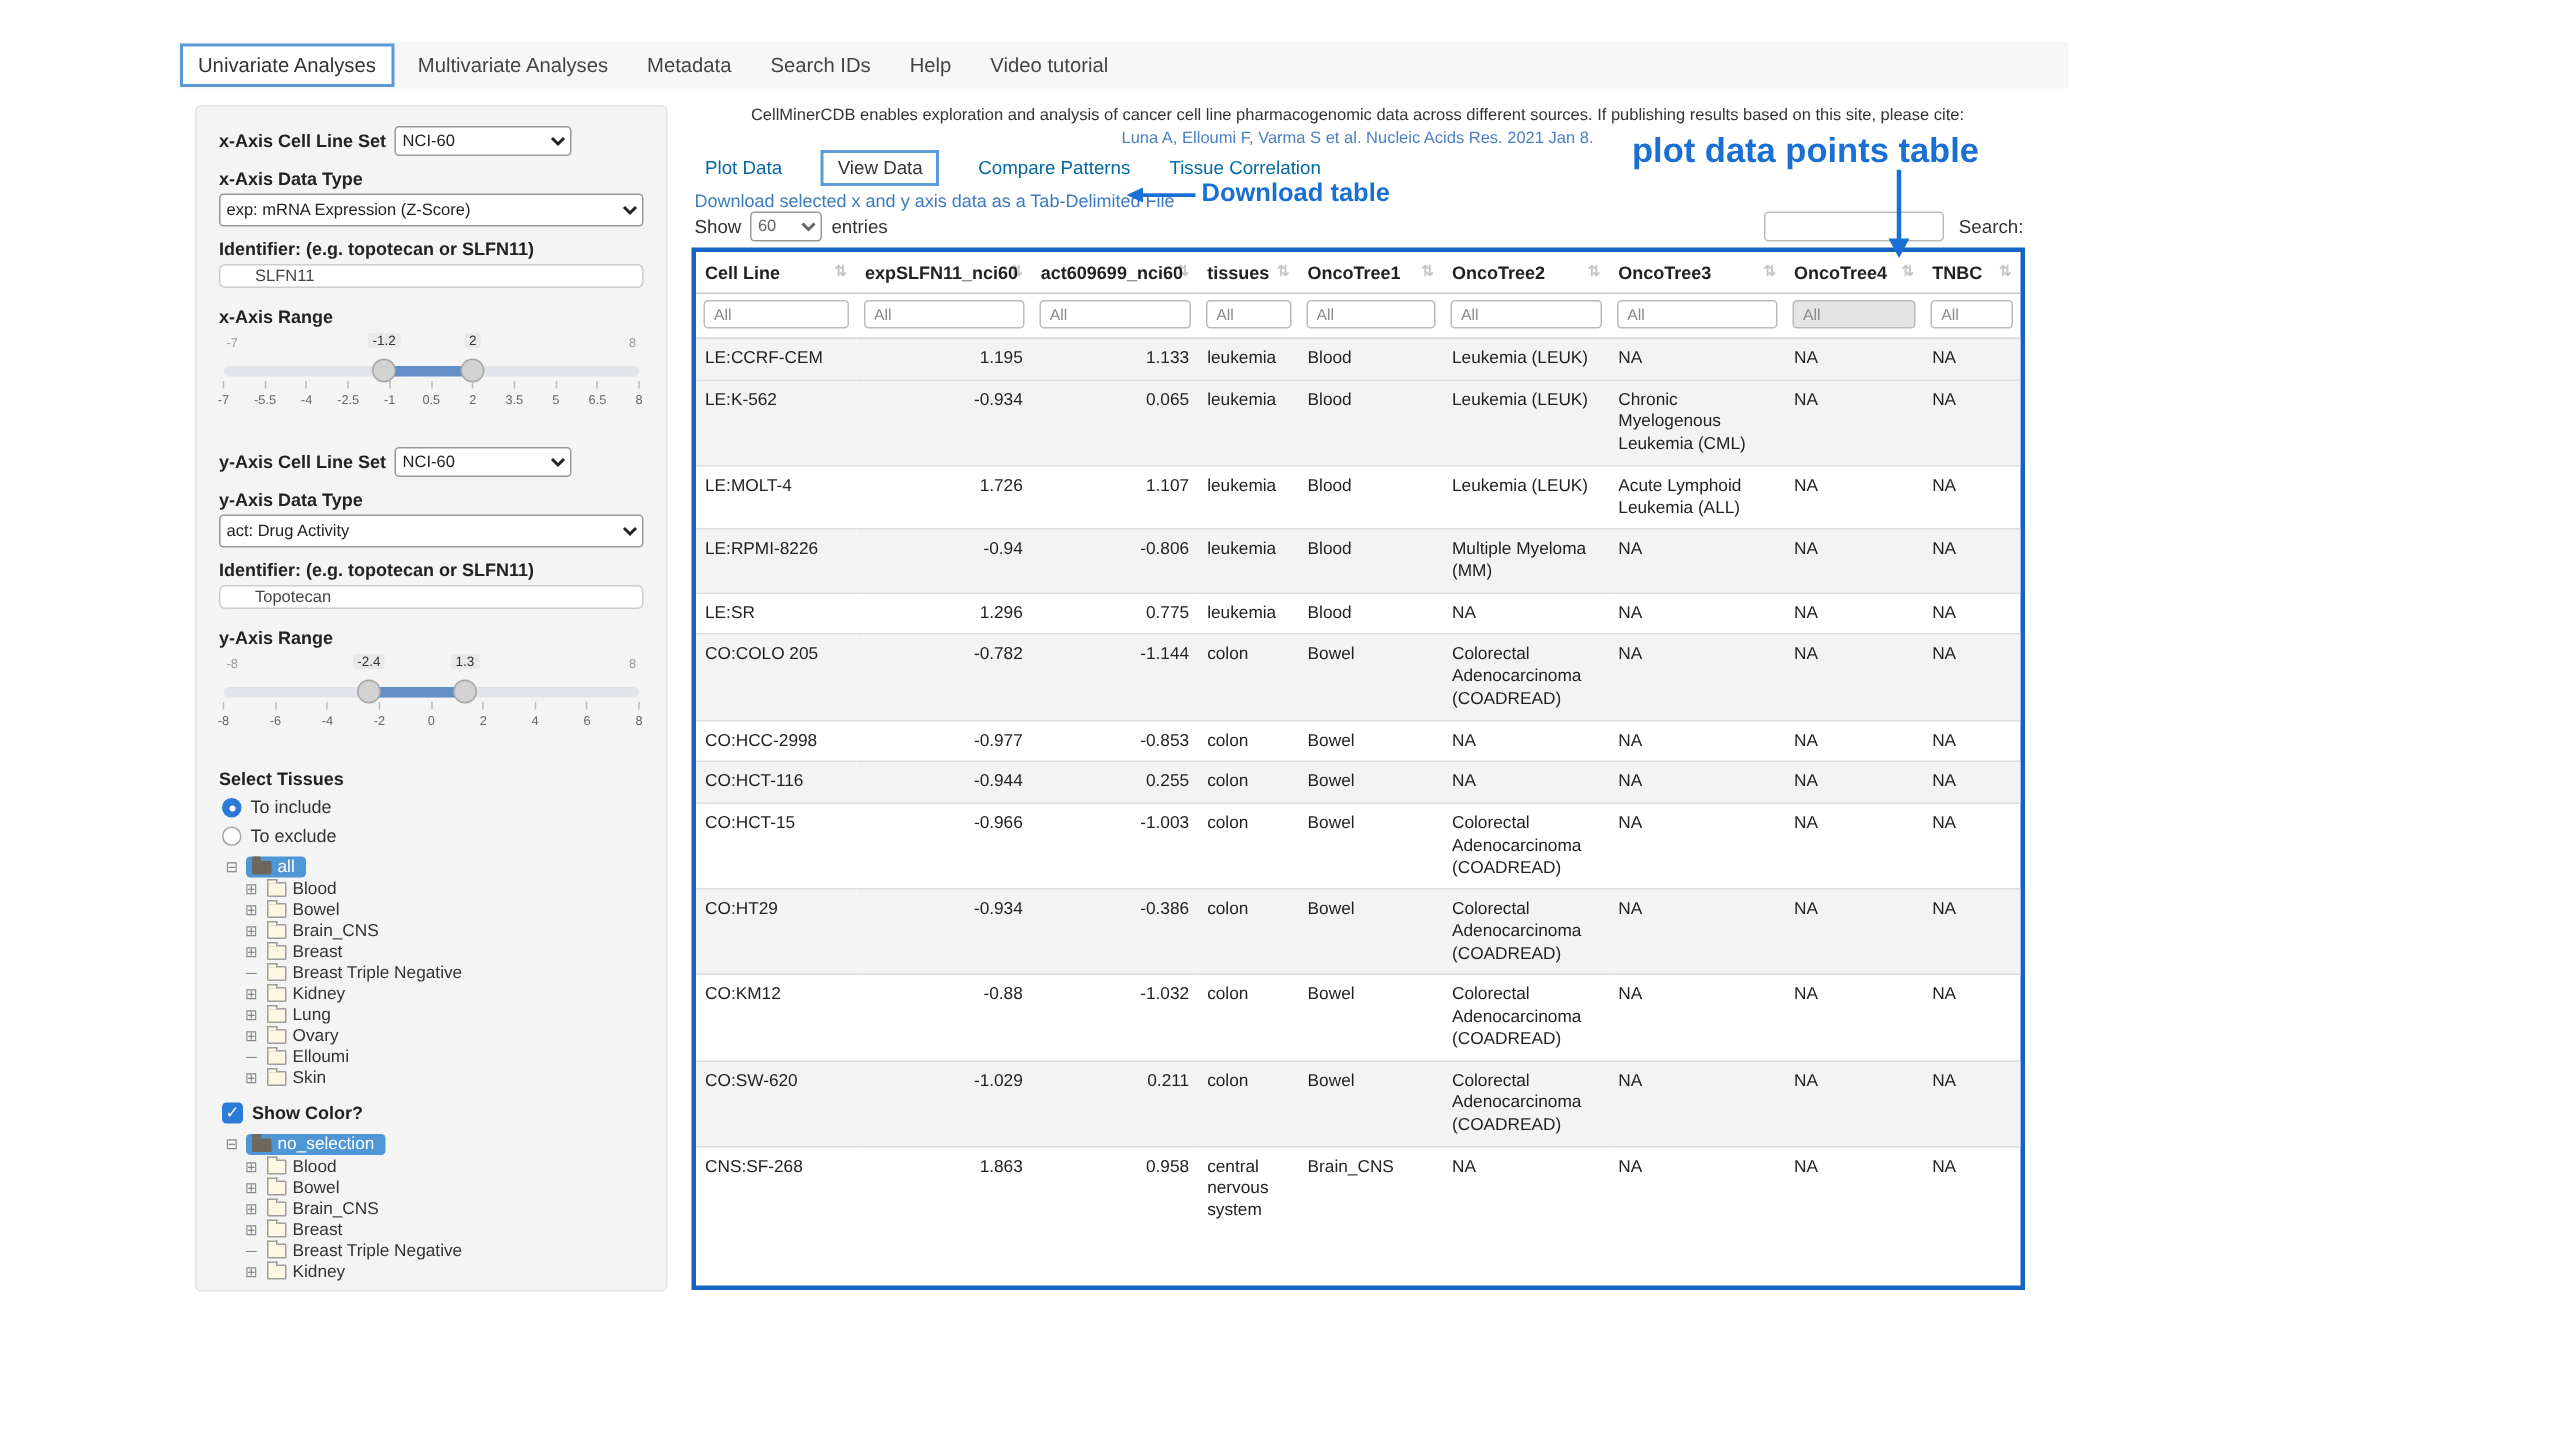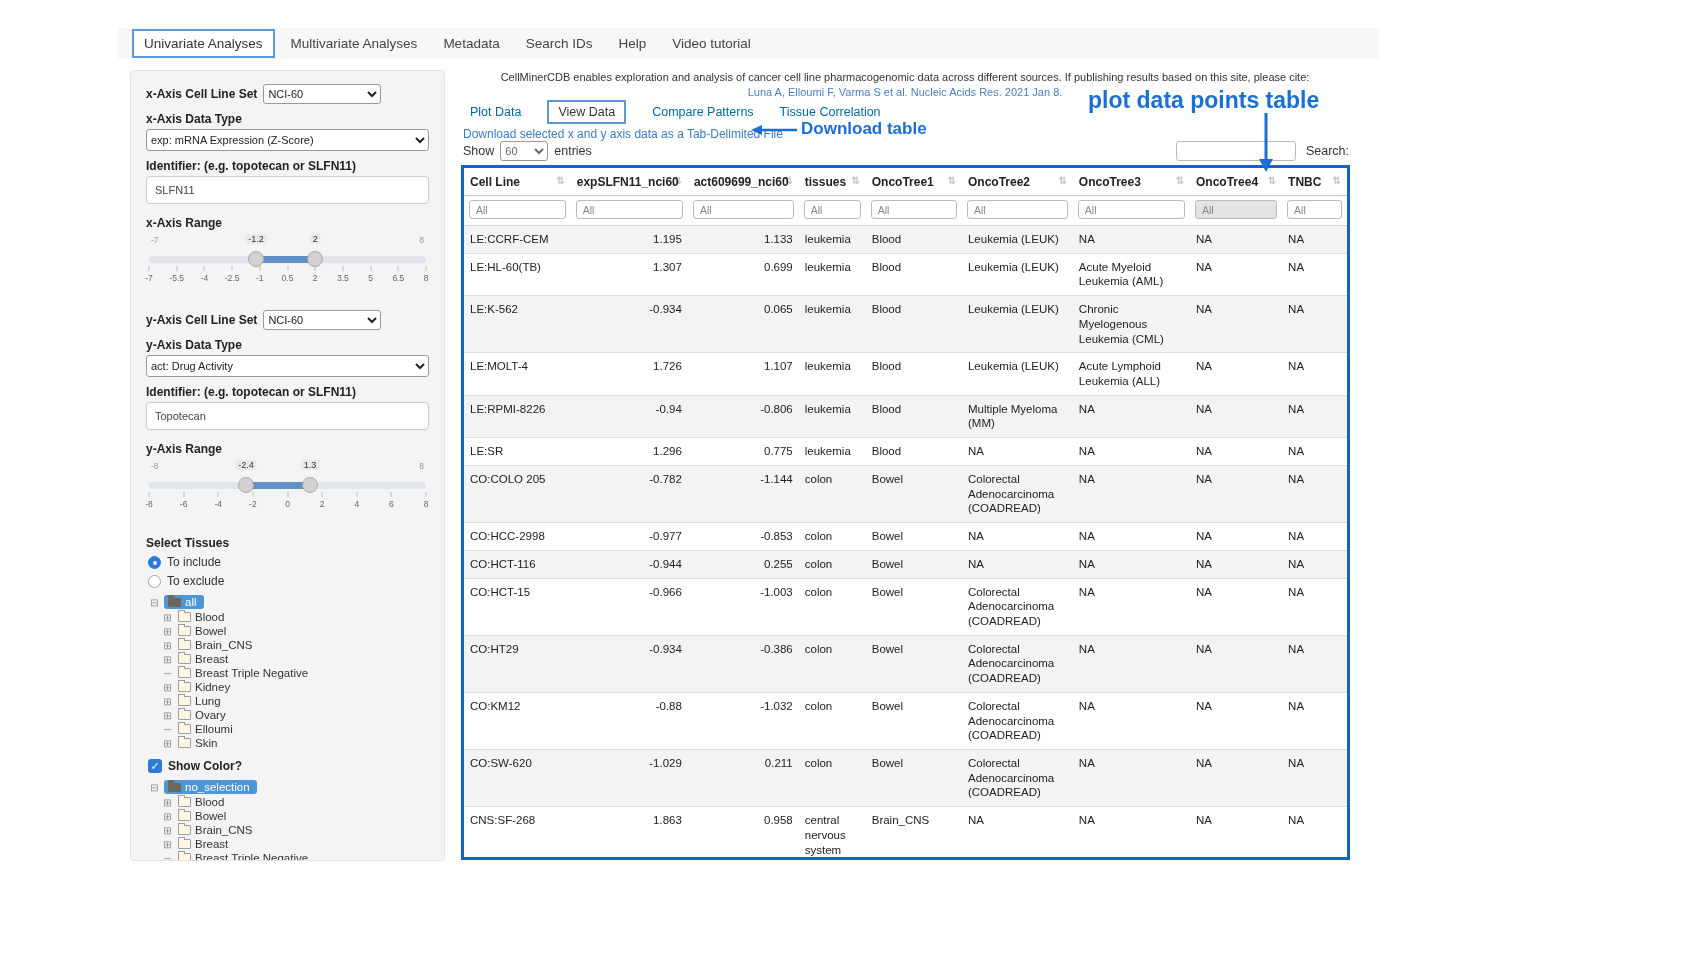--- a/index.html
+++ b/index.html
@@ -3,33 +3,33 @@
 <meta charset="utf-8">
 <style>
   html,body{margin:0;padding:0;background:#fff;}
   .page{position:relative;width:1700px;height:956px;background:#fff;overflow:hidden;
         font-family:"Liberation Sans",sans-serif;color:#333;}
 
   
   .topnav{position:absolute;left:118px;top:28px;width:1261px;height:31px;background:#f7f7f7;
           display:flex;align-items:center;gap:6px;padding-left:2px;box-sizing:border-box;}
   .nav-tab{font-size:13.5px;color:#444;padding:5px 10px;white-space:nowrap;cursor:default;}
-  .nav-tab.active{border:2px solid #5b9bd5;background:#fff;color:#333;margin-left:12px;}
+  .nav-tab.active{border:2px solid #5b9bd5;background:#fff;color:#333;}
 
   
   .sidebar{position:absolute;left:130px;top:70px;width:315px;height:791px;background:#f4f4f4;
            border:1px solid #e3e3e3;border-radius:4px;padding:13px 15px;box-sizing:border-box;
            font-size:12px;overflow:hidden;}
   .lbl{font-weight:bold;font-size:12px;color:#222;}
   .mt3{margin-top:3px;} .mt8{margin-top:8px;} .mt12{margin-top:12px;} .mt14{margin-top:14px;}
   .fld-row{display:flex;align-items:center;gap:6px;}
   select.sel{font-size:11px;height:20px;border:1px solid #999;border-radius:3px;background:#fff;color:#222;}
   select.w115{width:118px;}
   select.full{width:100%;height:22px;}
-  input.text{width:100%;height:28px;border:1px solid #ccc;border-radius:4px;padding:2px 8px;
+  input.text{width:100%;height:16px;border:1px solid #ccc;border-radius:4px;padding:2px 23px;
              font-size:11px;box-sizing:border-box;background:#fff;color:#444;}
 
   
   .slider{position:relative;height:52px;margin:14px 3px 4px;}
   .sl-end{position:absolute;top:-9px;font-size:8.5px;color:#999;}
   .sl-track{position:absolute;left:0;right:0;top:12px;height:7px;background:#e1e4e9;border-radius:4px;}
   .sl-fill{position:absolute;top:12px;height:7px;background:#618fc6;}
   .sl-hlabel{position:absolute;top:-10px;font-size:9px;color:#333;transform:translateX(-50%);
              background:#e9e9e9;padding:0 3px;border-radius:2px;}
   .sl-handle{position:absolute;top:7px;width:16px;height:16px;border-radius:50%;background:#d2d2d2;
@@ -385,31 +385,20 @@
             <td class="">LE:CCRF-CEM</td>
             <td class="num">1.195</td>
             <td class="num">1.133</td>
             <td class="">leukemia</td>
             <td class="">Blood</td>
             <td class="">Leukemia (LEUK)</td>
             <td class="">NA</td>
             <td class="">NA</td>
             <td class="">NA</td>
           </tr>
-          <tr class="even">
-            <td class="">LE:HL-60(TB)</td>
-            <td class="num">1.307</td>
-            <td class="num">0.699</td>
-            <td class="">leukemia</td>
-            <td class="">Blood</td>
-            <td class="">Leukemia (LEUK)</td>
-            <td class="">Acute Myeloid Leukemia (AML)</td>
-            <td class="">NA</td>
-            <td class="">NA</td>
-          </tr>
           <tr class="odd">
             <td class="">LE:K-562</td>
             <td class="num">-0.934</td>
             <td class="num">0.065</td>
             <td class="">leukemia</td>
             <td class="">Blood</td>
             <td class="">Leukemia (LEUK)</td>
             <td class="">Chronic Myelogenous Leukemia (CML)</td>
             <td class="">NA</td>
             <td class="">NA</td>

